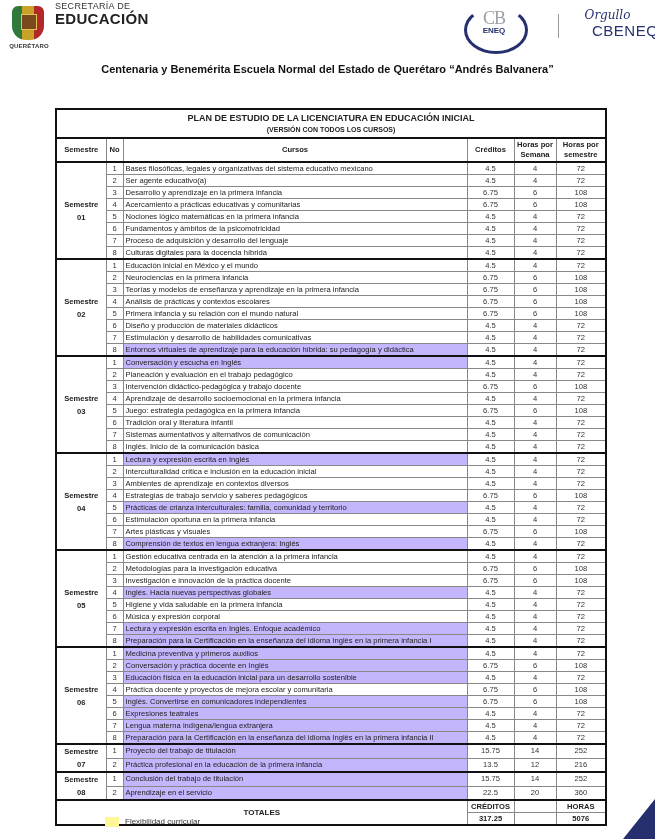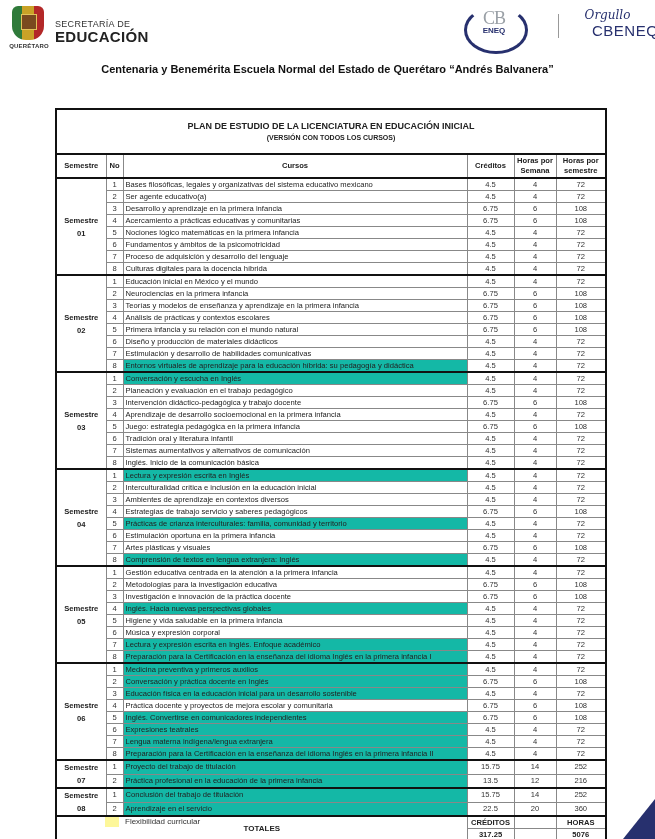--- a/index.html
+++ b/index.html
@@ -4,46 +4,46 @@
 <style>
   html, body { margin: 0; padding: 0; background: #ffffff; }
   body { width: 655px; height: 839px; position: relative; overflow: hidden; font-family: "Liberation Sans", sans-serif; color: #222; }
 
   .header-bar { position: absolute; left: 0; top: 0; width: 655px; height: 52px; }
   .sec-logo { position: absolute; left: 6px; top: 6px; width: 44px; height: 44px; }
   .sec-crest { position: absolute; left: 6px; top: 0; width: 32px; height: 34px; border-radius: 6px 6px 14px 14px;
     background: linear-gradient(90deg, #2f7a3a 0 30%, #c9a227 30% 70%, #b32828 70% 100%); }
   .sec-crest::after { content: ""; position: absolute; left: 9px; top: 8px; width: 14px; height: 14px; background: #7a4a1f; border: 1px solid #e2c35a; }
   .sec-queretaro { position: absolute; left: 0; top: 37px; width: 46px; font-size: 6px; font-weight: bold; color: #333; text-align: center; letter-spacing: 0.2px; }
-  .sec-text { position: absolute; left: 55px; top: 19px; }
+  .sec-text { position: absolute; left: 55px; top: 1px; }
   .sec-small { font-size: 9px; color: #333; letter-spacing: 0.3px; line-height: 10px; }
   .sec-big { font-size: 15px; font-weight: bold; color: #222; letter-spacing: 0.3px; line-height: 16px; }
 
   .eneq-logo { position: absolute; left: 460px; top: 6px; width: 70px; height: 44px; }
   .eneq-wreath { position: absolute; left: 4px; top: 0; width: 58px; height: 42px; border: 3px solid #27306e; border-top-color: transparent; border-radius: 50%; }
   .eneq-cb { position: absolute; left: 14px; top: 2px; width: 40px; font-size: 18px; color: #9aa0a6; text-align: center; font-family: "Liberation Serif", serif; letter-spacing: -1px; }
   .eneq-label { position: absolute; left: 14px; top: 20px; width: 40px; font-size: 8px; font-weight: bold; color: #27306e; text-align: center; }
   .eneq-divider { position: absolute; left: 558px; top: 14px; width: 1px; height: 24px; background: #999; }
   .orgullo { position: absolute; left: 570px; top: 8px; width: 75px; text-align: center; }
   .orgullo-script { font-family: "DejaVu Serif", serif; font-style: italic; font-size: 12px; color: #27306e; line-height: 14px; }
   .orgullo-brand { font-size: 15px; color: #27306e; letter-spacing: 0.5px; line-height: 18px; margin-left: 22px; }
 
   .institution { position: absolute; left: 0; top: 63px; width: 655px; text-align: center; font-size: 11px; font-weight: bold; color: #111; }
 
   .plan-table { position: absolute; left: 55px; top: 108px; width: 550px; border-collapse: collapse; border: 2px solid #111; table-layout: fixed; font-size: 7.6px; }
   .plan-table td, .plan-table th { border: 1px solid #888; padding: 0 2px; height: 11px; line-height: 10px; white-space: nowrap; overflow: hidden; }
-  .plan-table .title-row td { border: 2px solid #111; text-align: center; height: 27px; padding: 8px; }
+  .plan-table .title-row td { border: 2px solid #111; text-align: center; height: 27px; padding: 0; }
   .title-main { font-size: 9px; font-weight: bold; display: block; line-height: 13px; }
   .title-sub { font-size: 7px; font-weight: bold; display: block; line-height: 10px; }
   .plan-table th { font-weight: bold; text-align: center; height: 22px; line-height: 10px; border-bottom: 2px solid #111; font-size: 7.6px; }
   .sem-cell { font-weight: bold; text-align: center; white-space: normal !important; line-height: 13px !important; }
   .no-cell { text-align: center; color: #333; }
   .course-cell { text-align: left; color: #222; }
   .num-cell { text-align: center; color: #333; }
-  .flex { background: #14b8a6; margin-left: 12px; }
+  .flex { background: #c4b5fd; margin-left: 12px; }
   .group-end td { border-bottom: 2px solid #111; }
   .sem-cell { border-bottom: 2px solid #111 !important; }
   .totals-label { font-weight: bold; text-align: center; font-size: 8px; }
   .totals-head, .totals-val { font-weight: bold; text-align: center; }
 
   .legend { position: absolute; left: 105px; top: 817px; height: 12px; }
   .legend-swatch { position: absolute; left: 0; top: 0; width: 14px; height: 10px; background: #fdf79a; }
   .legend-text { position: absolute; left: 20px; top: 0; font-size: 8px; color: #333; white-space: nowrap; line-height: 10px; }
 
   .corner-deco { position: absolute; right: 0; bottom: 0; width: 0; height: 0; border-style: solid; border-width: 0 0 40px 32px; border-color: transparent transparent #27306e transparent; }

